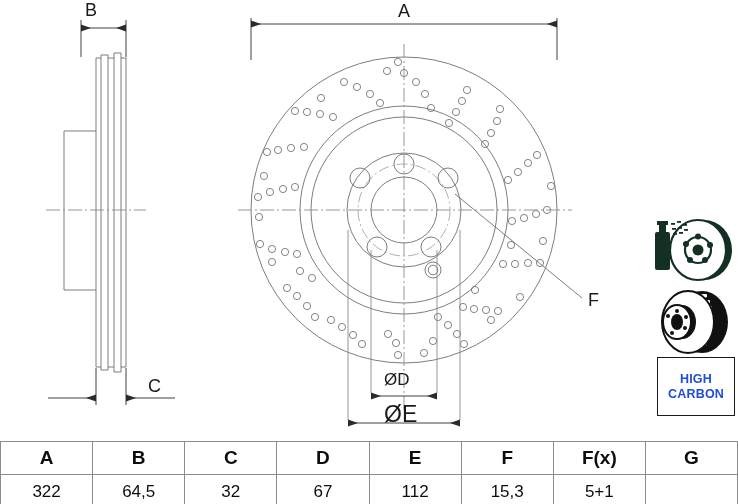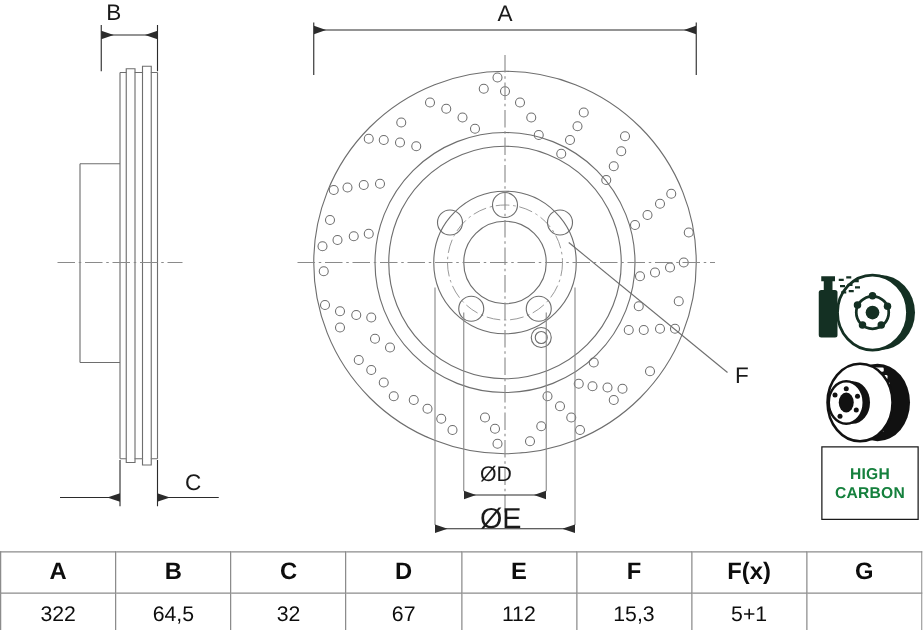--- a/index.html
+++ b/index.html
@@ -15,21 +15,21 @@
     position:absolute;font-family:"Liberation Sans", sans-serif;
     font-size:17px;color:#1a1a1a;line-height:1;white-space:nowrap;
   }
   .hc-box{
     position:absolute;left:657px;top:357px;width:76px;height:57px;
     border:1px solid #1a1a1a;background:#fff;
     display:flex;flex-direction:column;align-items:center;justify-content:center;
   }
   .hc-box span{
     font-family:"Liberation Sans", sans-serif;font-weight:bold;
-    font-size:12.5px;letter-spacing:.2px;color:#15803d;line-height:1.15;
+    font-size:12.5px;letter-spacing:.2px;color:#1d4ed8;line-height:1.15;
   }
 
   
   table.spec{
     position:absolute;left:0;top:441px;width:738px;
     border-collapse:collapse;table-layout:fixed;
   }
   table.spec td{
     border:1px solid #8c8c8c;
     text-align:center;vertical-align:middle;

